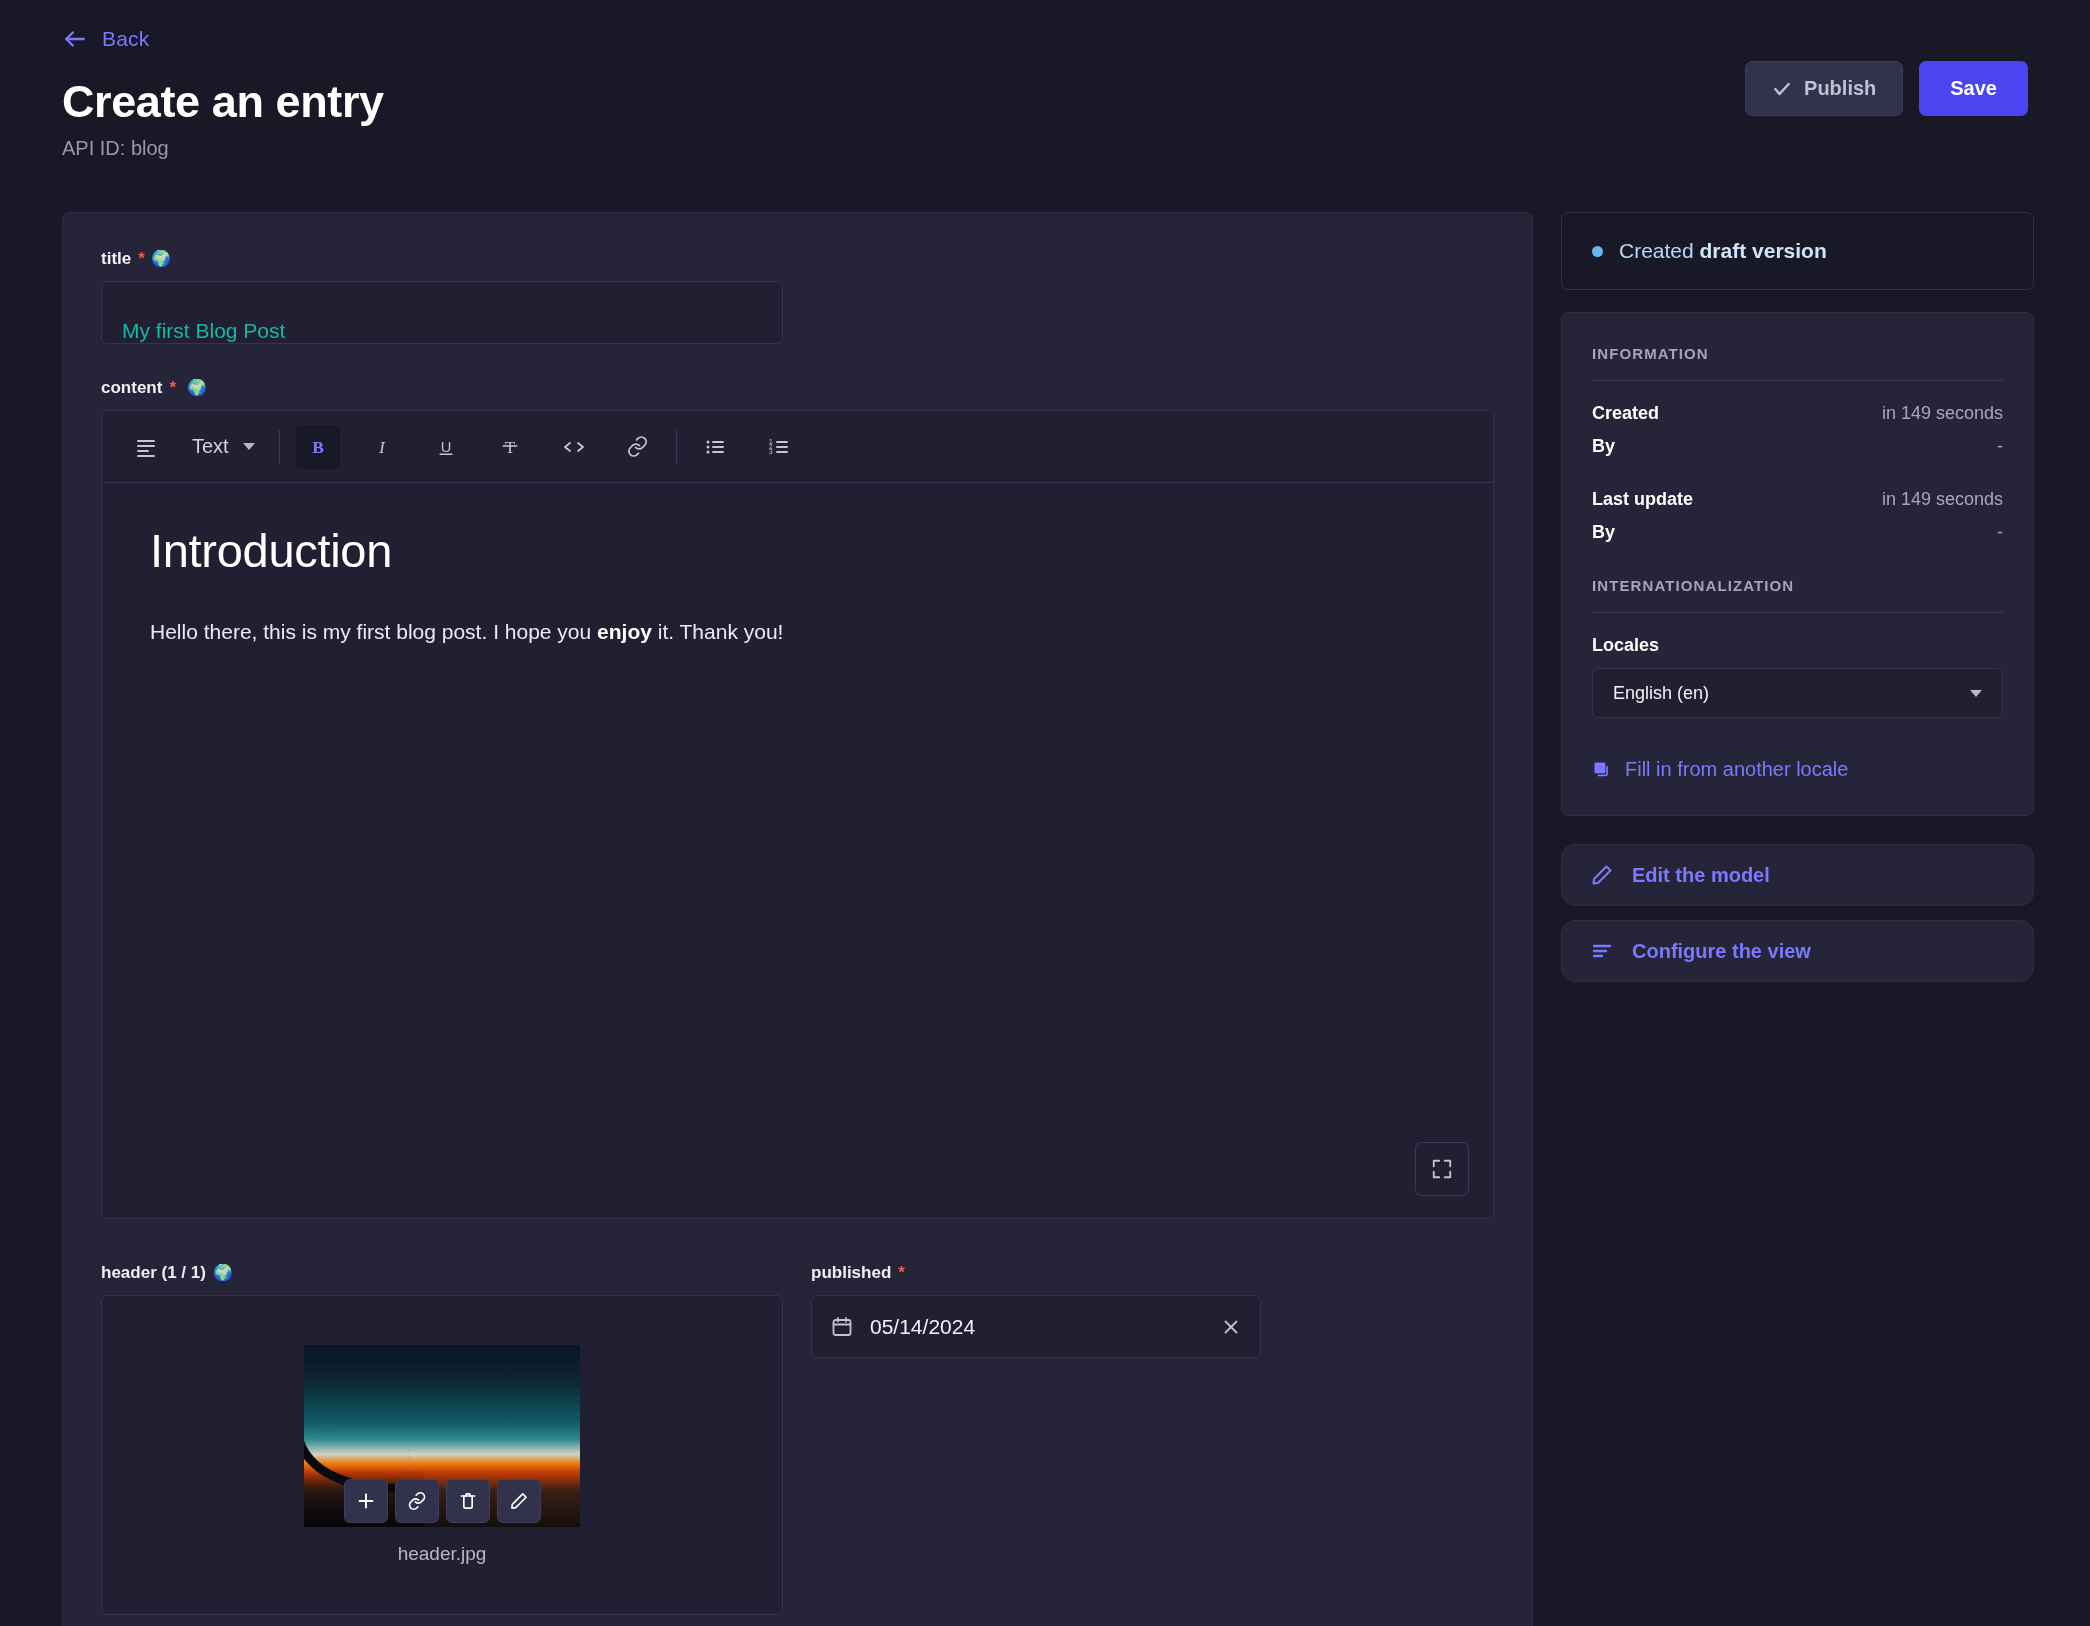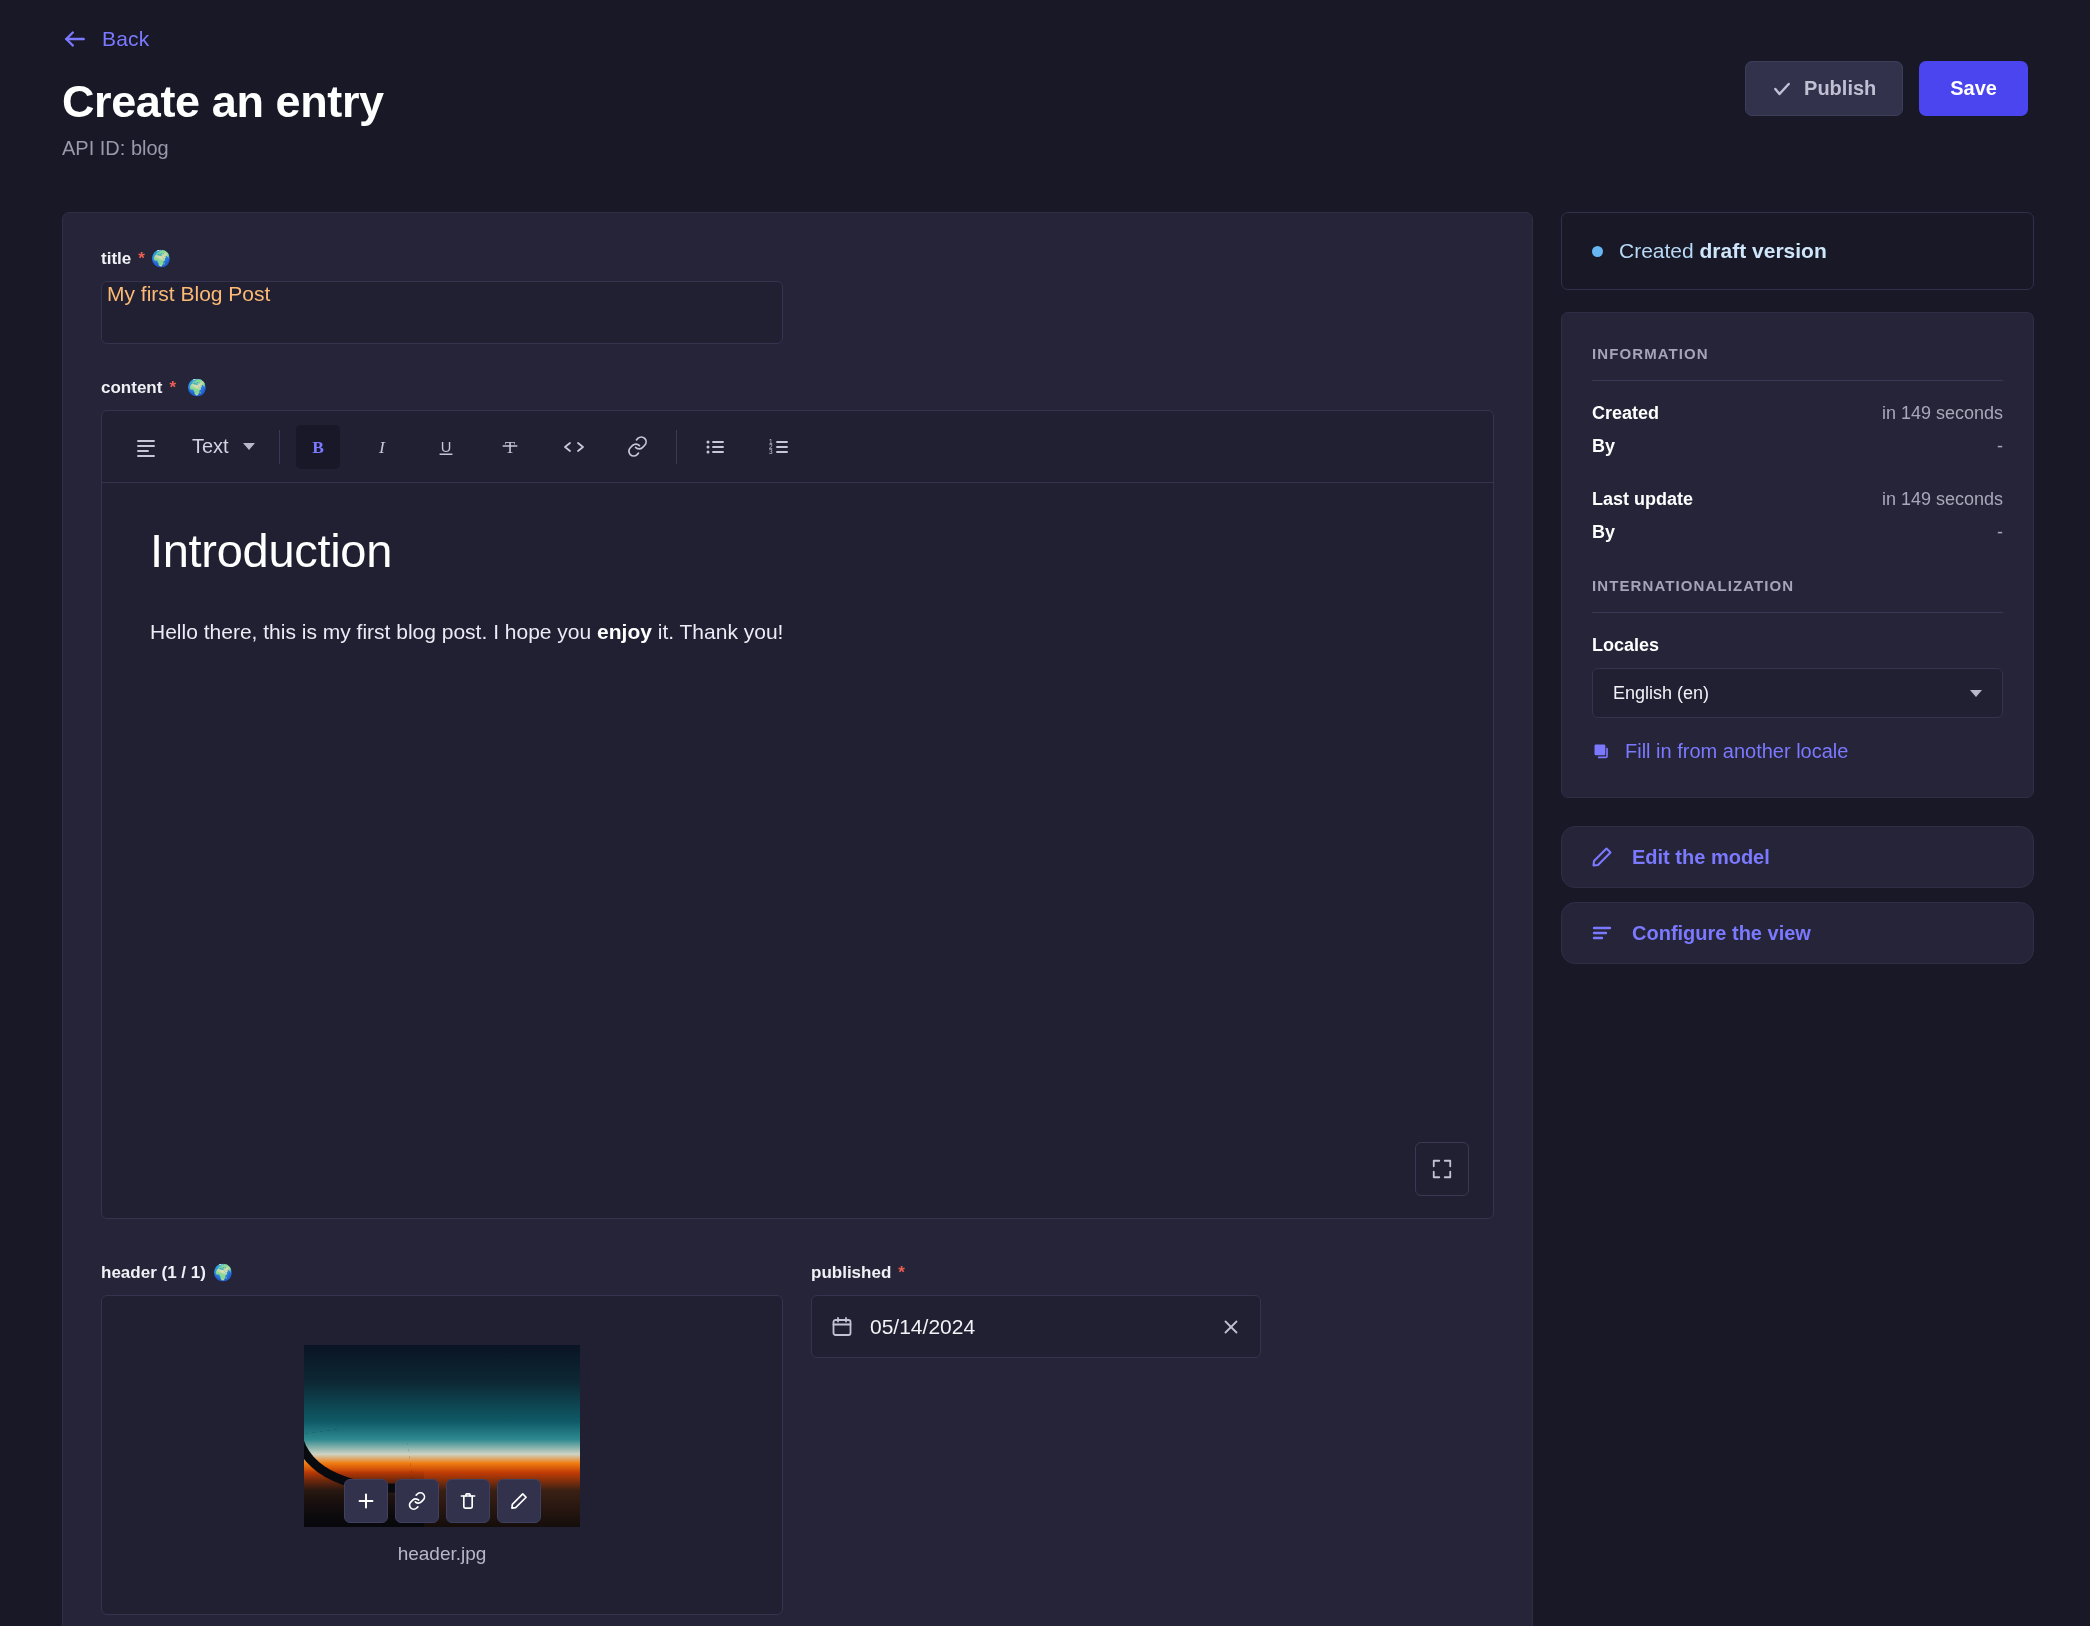--- a/index.html
+++ b/index.html
@@ -48,22 +48,22 @@
   .field-label {
     font-size: 17px; font-weight: 700; color: #f0f0f5;
     display: flex; align-items: center; gap: 7px; margin-bottom: 12px;
   }
   .req { color: #ee5e52; font-weight: 700; }
   .globe { font-size: 16px; line-height: 1; filter: grayscale(0.2); }
 
   .text-input {
     width: 682px; height: 63px; background: #212032;
     border: 1px solid #35344f; border-radius: 6px;
-    display: flex; align-items: flex-start; padding: 0 5px;
-    font-size: 21px; color: #fdba74;
+    display: flex; align-items: flex-end; padding: 0 20px;
+    font-size: 21px; color: #14b8a6;
   }
 
   
   .editor-wrap {
     margin-top: 34px; width: 1393px;
     border: 1px solid #35344f; border-radius: 6px;
     background: #212032; overflow: hidden;
   }
   .editor-toolbar {
     height: 72px; display: flex; align-items: center;
@@ -165,21 +165,21 @@
   .info-val { font-size: 18px; color: #a9a8bb; }
   .info-gap { height: 20px; }
   .sub-head { margin-top: 34px; }
 
   .locales-label { font-size: 18px; font-weight: 700; color: #ffffff; margin: 26px 0 12px 0; }
   .select {
     height: 50px; background: #212032; border: 1px solid #35344f; border-radius: 6px;
     display: flex; align-items: center; justify-content: space-between;
     padding: 0 20px; font-size: 18px; color: #f2f2f7; cursor: pointer;
   }
-  .link-row { display: flex; align-items: center; gap: 13px; margin-top: 22px; cursor: pointer; }
+  .link-row { display: flex; align-items: center; gap: 13px; margin-top: 40px; cursor: pointer; }
   .link-text { color: #7b79ff; font-size: 20px; }
 
   .side-btn {
     background: #252438; border: 1px solid #2f2e47; border-radius: 14px;
     height: 62px; display: flex; align-items: center; gap: 18px; padding: 0 28px;
     cursor: pointer;
   }
   .side-btn .lbl { color: #7b79ff; font-size: 20px; font-weight: 700; }
 </style>
 </head>

